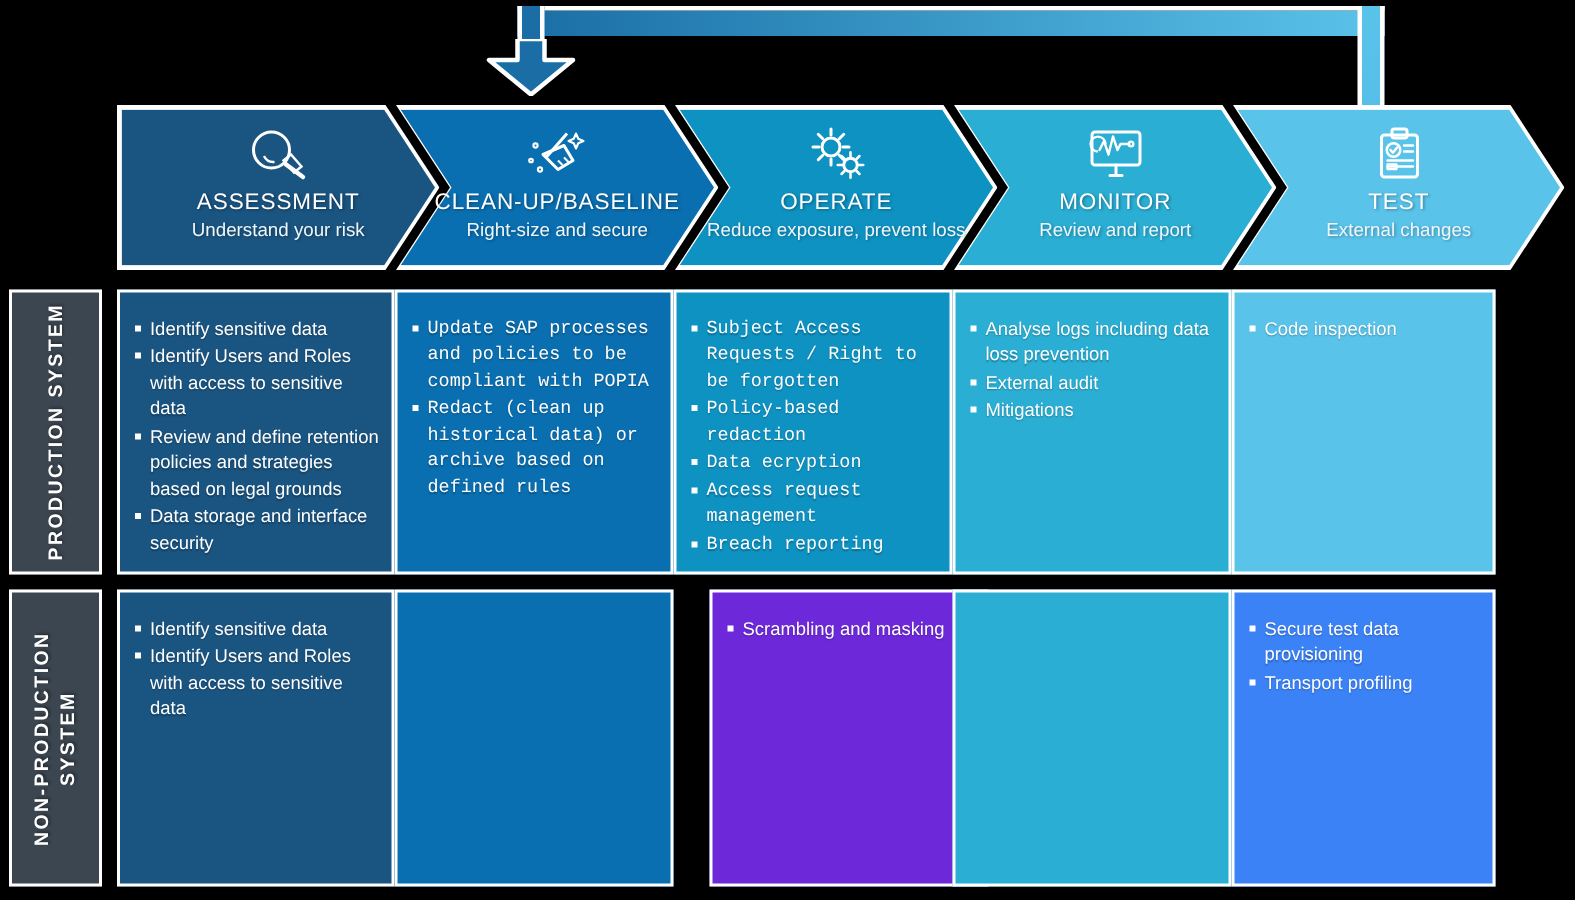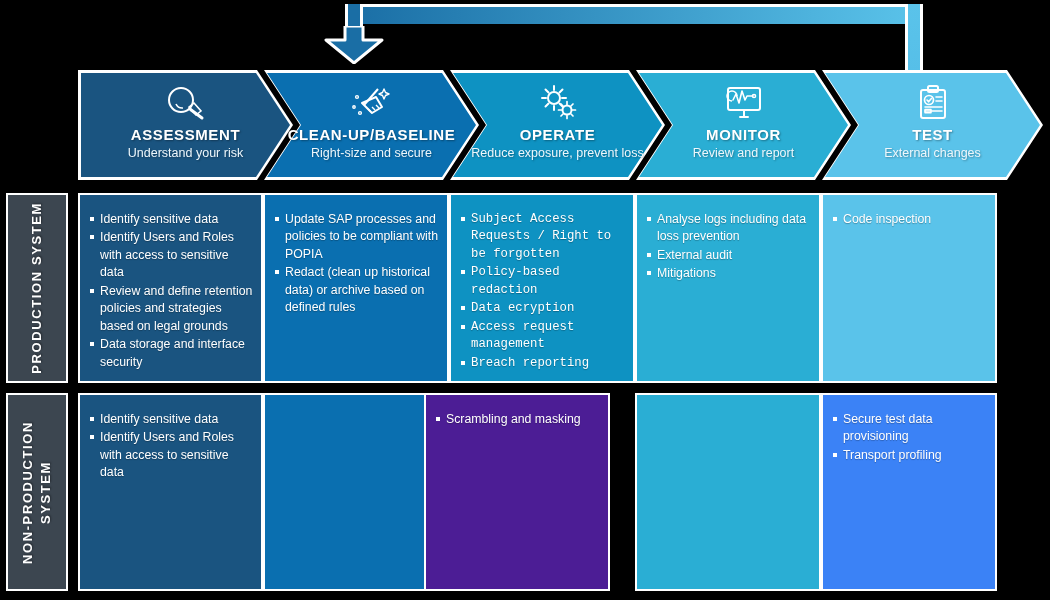--- a/index.html
+++ b/index.html
@@ -56,21 +56,21 @@
   .chev .face.flat{
     -webkit-clip-path:polygon(0 0, calc(100% - 34px) 0, 100% 50%, calc(100% - 34px) 100%, 0 100%);
     clip-path:polygon(0 0, calc(100% - 34px) 0, 100% 50%, calc(100% - 34px) 100%, 0 100%);
   }
   .chev .body-content{
     position:relative;z-index:3;display:flex;flex-direction:column;
     align-items:center;width:100%;padding-top:12px;
   }
   .chev .ico{height:42px;display:flex;align-items:center;justify-content:center;}
   .chev .ttl{
-    color:#ffffff;font-weight:bold;font-size:15px;letter-spacing:.6px;
+    color:#ffffff;font-weight:normal;font-size:15px;letter-spacing:.6px;
     margin-top:2px;text-shadow:1px 1px 2px rgba(0,0,0,.35);white-space:nowrap;
   }
   .chev .sub{
     color:#eef7fc;font-size:12.5px;margin-top:3px;white-space:nowrap;
     text-shadow:1px 1px 2px rgba(0,0,0,.3);
   }
 
   
   .rowlabel{
     position:absolute;background:#3c4650;border:2px solid #ffffff;box-sizing:border-box;
@@ -208,21 +208,21 @@
 
   <div class="cell" style="left:78px;top:193px;width:185px;height:190px;background:#1a5480;">
     <ul>
       <li>Identify sensitive data</li>
       <li>Identify Users and Roles with access to sensitive data</li>
       <li>Review and define retention policies and strategies based on legal grounds</li>
       <li>Data storage and interface security</li>
     </ul>
   </div>
 
-  <div class="cell" style="left:263px;top:193px;width:186px;height:190px;background:#0a6fb0;">
+  <div class="cell" style="left:263px;top:193px;width:186px;height:190px;background:#0a6fb0;font-family:Liberation Mono, monospace;">
     <ul>
       <li>Update SAP processes and policies to be compliant with POPIA</li>
       <li>Redact (clean up historical data) or archive based on defined rules</li>
     </ul>
   </div>
 
   <div class="cell" style="left:449px;top:193px;width:186px;height:190px;background:#0e92c2;font-family:Liberation Mono, monospace;">
     <ul>
       <li>Subject Access Requests / Right to be forgotten</li>
       <li>Policy-based redaction</li>
@@ -254,21 +254,21 @@
     <ul>
       <li>Identify sensitive data</li>
       <li>Identify Users and Roles with access to sensitive data</li>
     </ul>
   </div>
 
   <div class="cell" style="left:263px;top:393px;width:186px;height:198px;background:#0a6fb0;">
     <ul></ul>
   </div>
 
-  <div class="cell" style="left:424px;top:393px;width:186px;height:198px;background:#4c1d95;">
+  <div class="cell" style="left:473px;top:393px;width:186px;height:198px;background:#6d28d9;">
     <ul>
       <li>Scrambling and masking</li>
     </ul>
   </div>
 
   <div class="cell" style="left:635px;top:393px;width:186px;height:198px;background:#2aaed4;">
     <ul></ul>
   </div>
 
   <div class="cell" style="left:821px;top:393px;width:176px;height:198px;background:#3b82f6;">

